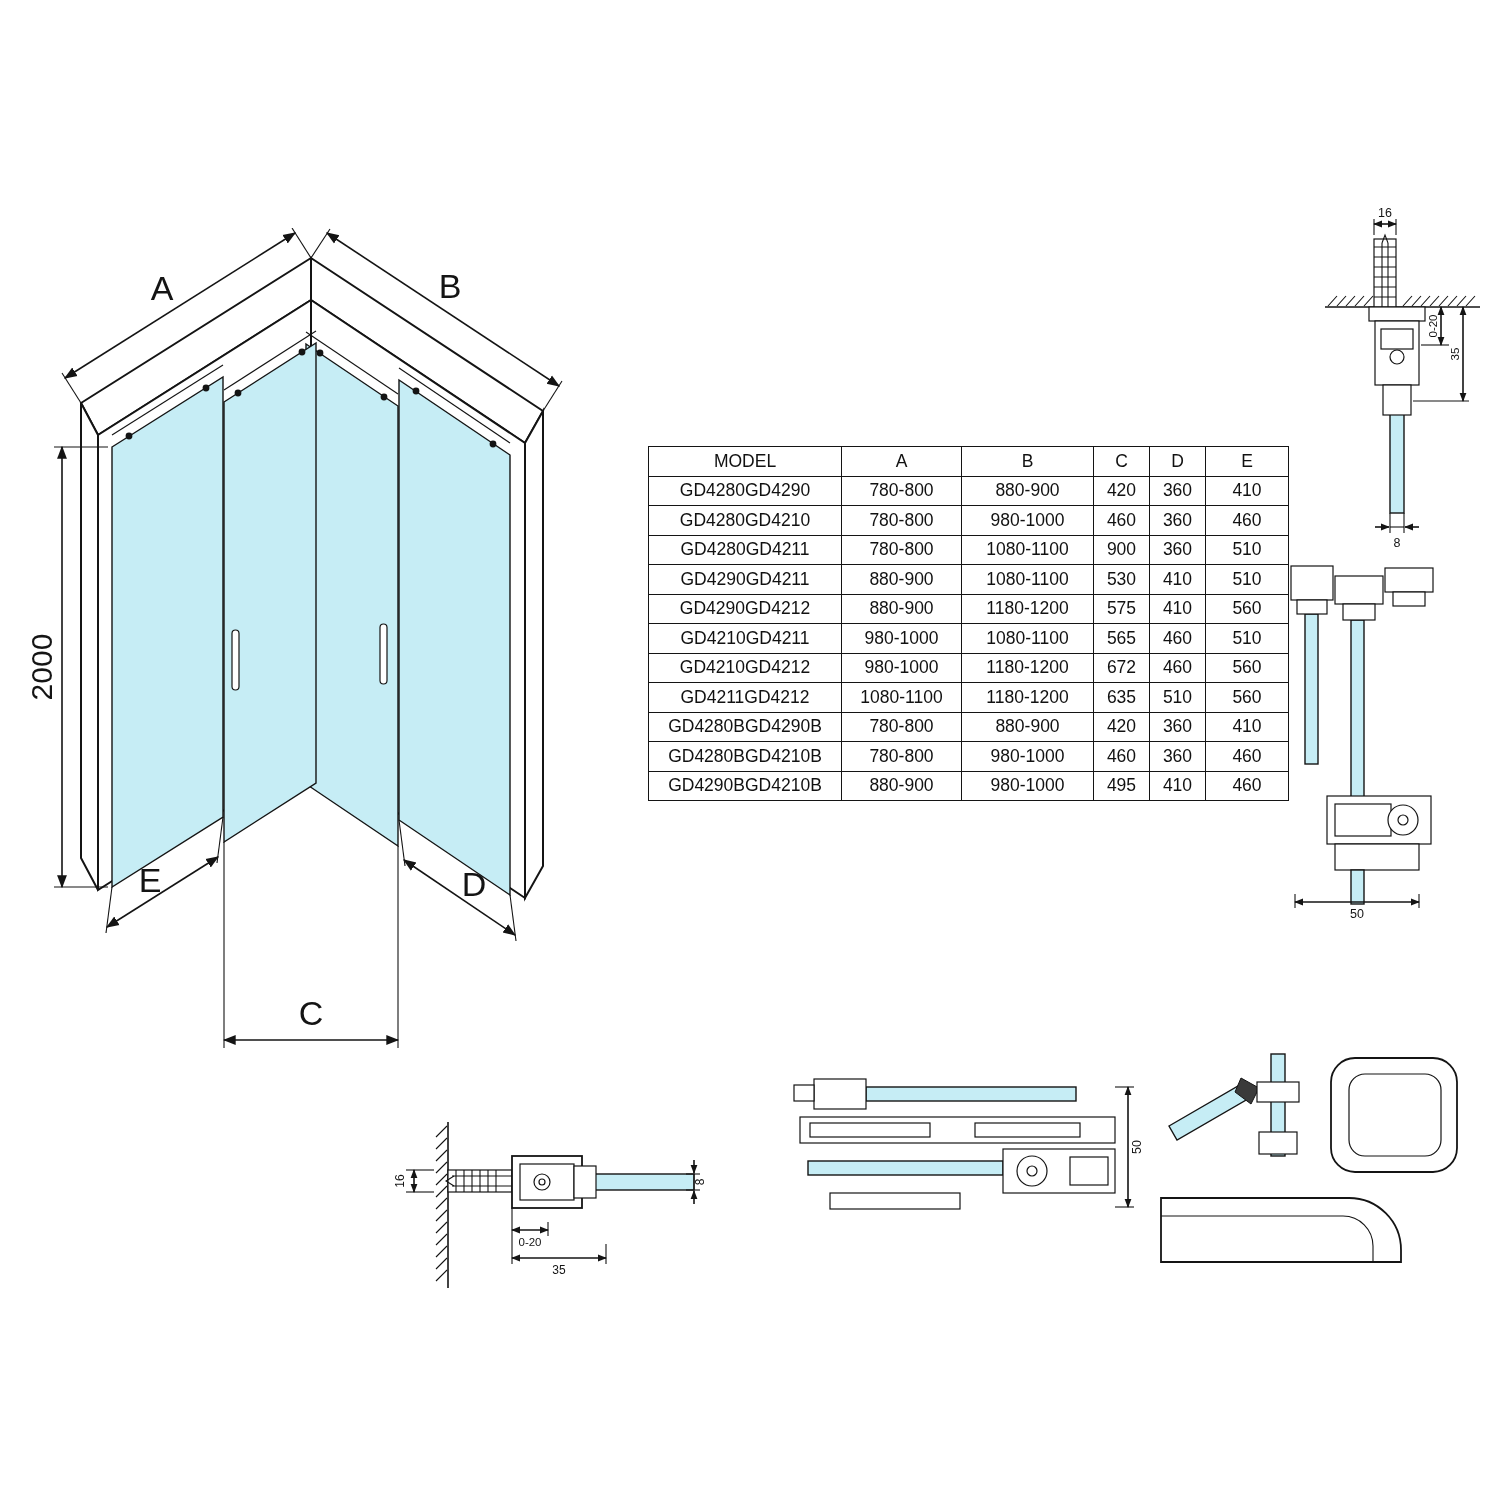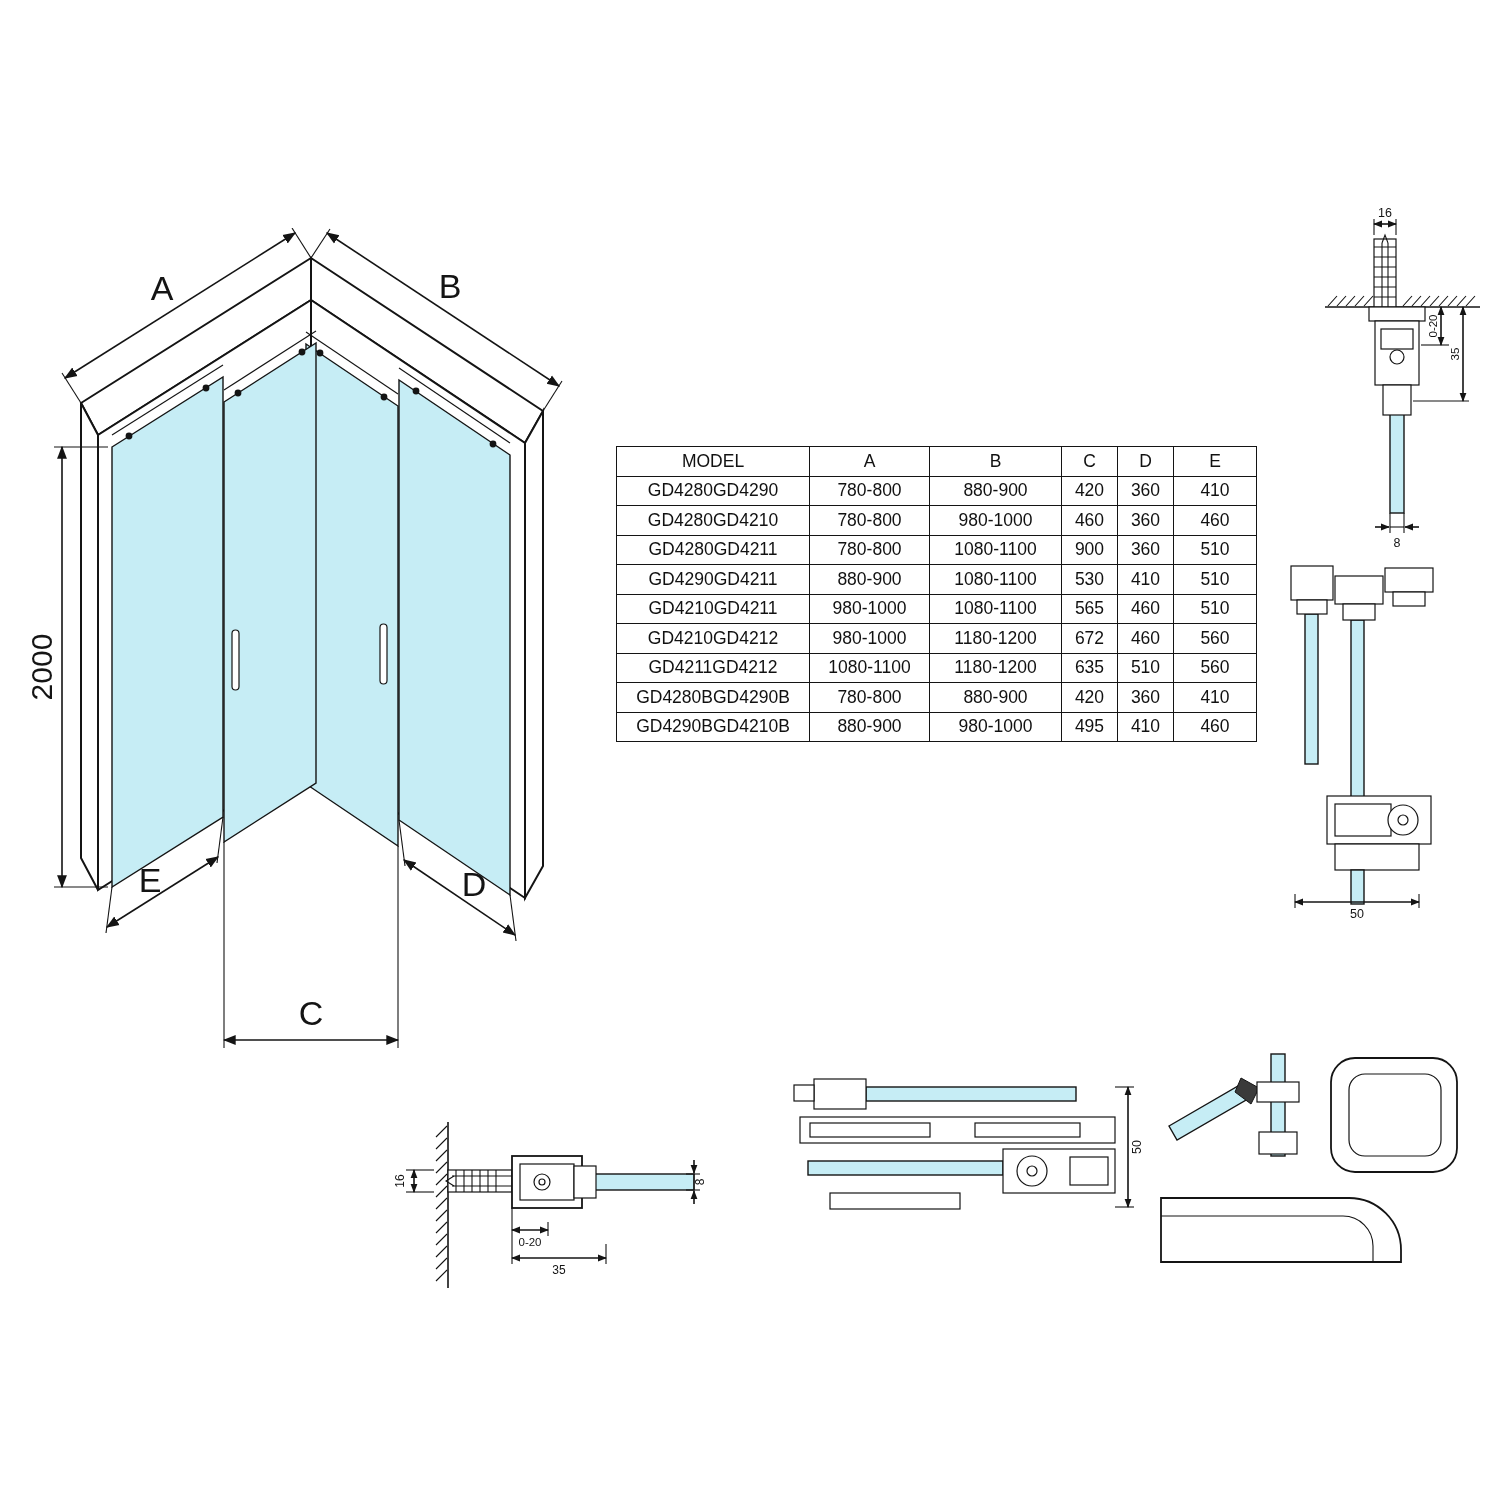--- a/index.html
+++ b/index.html
@@ -99,21 +99,21 @@
       <line class="dim" x1="358" y1="632" x2="469" y2="707" marker-start="url(#arwI)" marker-end="url(#arwI)"></line>
       <text x="428" y="668" font-size="34" text-anchor="middle">D</text>
 
       <line class="thin" x1="178" y1="614" x2="178" y2="820"></line>
       <line class="thin" x1="352" y1="618" x2="352" y2="820"></line>
       <line class="dim" x1="178" y1="812" x2="352" y2="812" marker-start="url(#arwI)" marker-end="url(#arwI)"></line>
       <text x="265" y="797" font-size="34" text-anchor="middle">C</text>
     </g>
   </svg>
 
-  <table class="spec abs" style="left:616px; top:446px;border-radius:26px;">
+  <table class="spec abs" style="left:648px; top:446px;border-radius:26px;">
     <colgroup>
       <col style="width:193px">
         <col style="width:120px">
         <col style="width:132px">
       <col style="width:56px">
         <col style="width:56px">
         <col style="width:83px">
     </colgroup>
     <thead>
       <tr>
@@ -152,20 +152,28 @@
         </tr>
         <tr>
           <td>GD4290GD4211</td>
           <td>880-900</td>
           <td>1080-1100</td>
           <td>530</td>
           <td>410</td>
           <td>510</td>
         </tr>
         <tr>
+          <td>GD4290GD4212</td>
+          <td>880-900</td>
+          <td>1180-1200</td>
+          <td>575</td>
+          <td>410</td>
+          <td>560</td>
+        </tr>
+        <tr>
           <td>GD4210GD4211</td>
           <td>980-1000</td>
           <td>1080-1100</td>
           <td>565</td>
           <td>460</td>
           <td>510</td>
         </tr>
         <tr>
           <td>GD4210GD4212</td>
           <td>980-1000</td>
@@ -182,20 +190,28 @@
           <td>510</td>
           <td>560</td>
         </tr>
         <tr>
           <td>GD4280BGD4290B</td>
           <td>780-800</td>
           <td>880-900</td>
           <td>420</td>
           <td>360</td>
           <td>410</td>
+        </tr>
+        <tr>
+          <td>GD4280BGD4210B</td>
+          <td>780-800</td>
+          <td>980-1000</td>
+          <td>460</td>
+          <td>360</td>
+          <td>460</td>
         </tr>
         <tr>
           <td>GD4290BGD4210B</td>
           <td>880-900</td>
           <td>980-1000</td>
           <td>495</td>
           <td>410</td>
           <td>460</td>
         </tr>
       </tbody>

